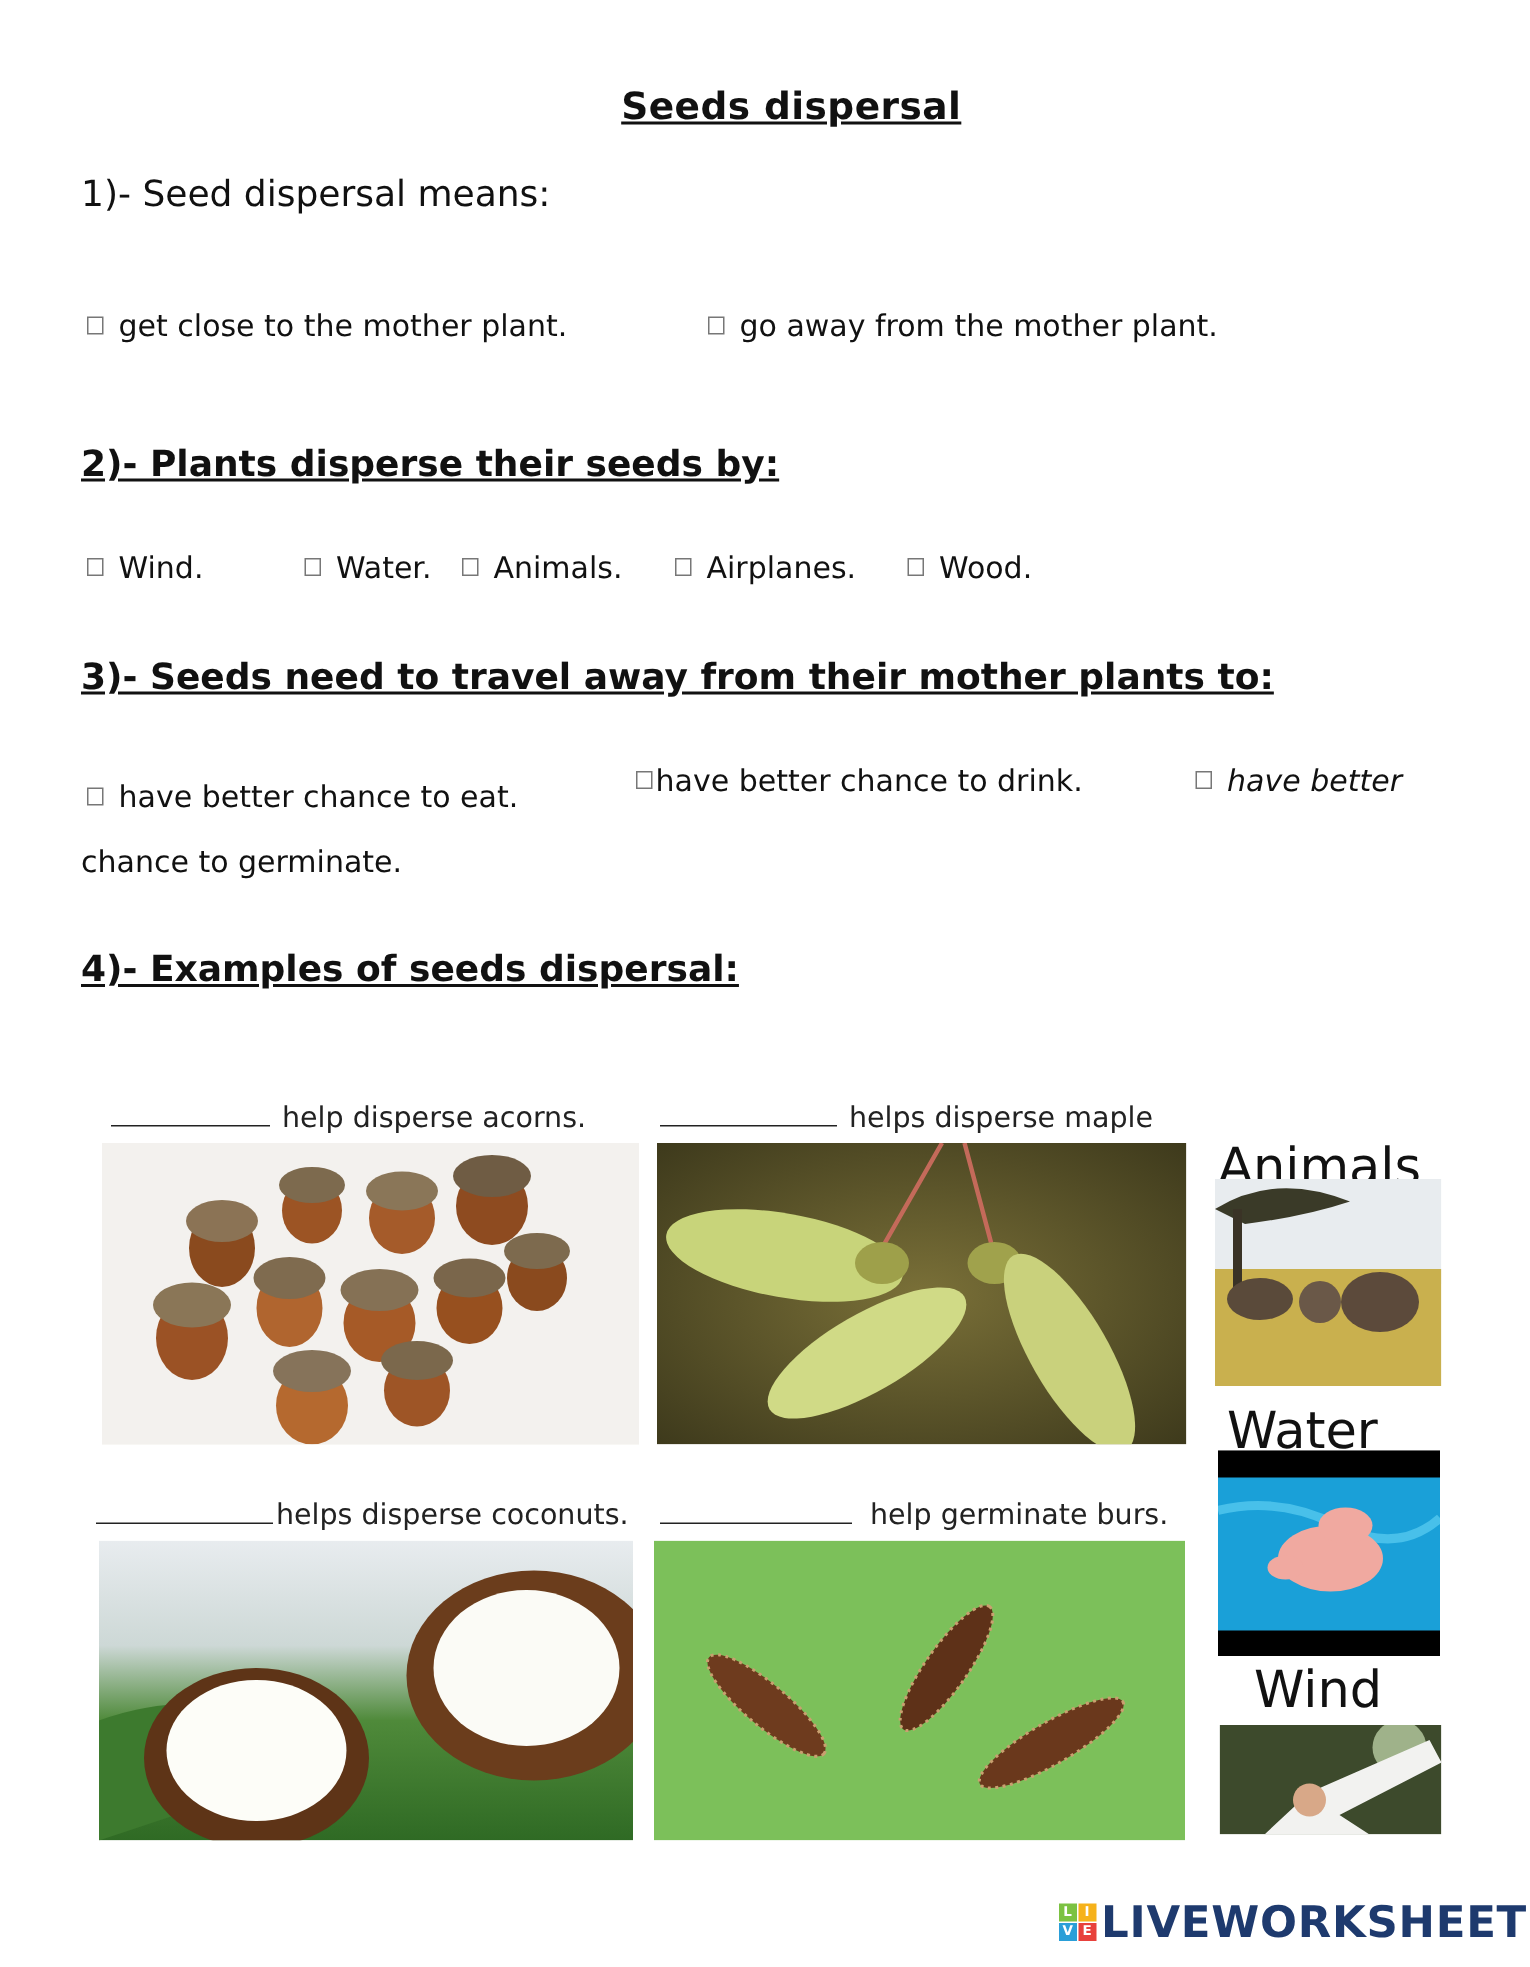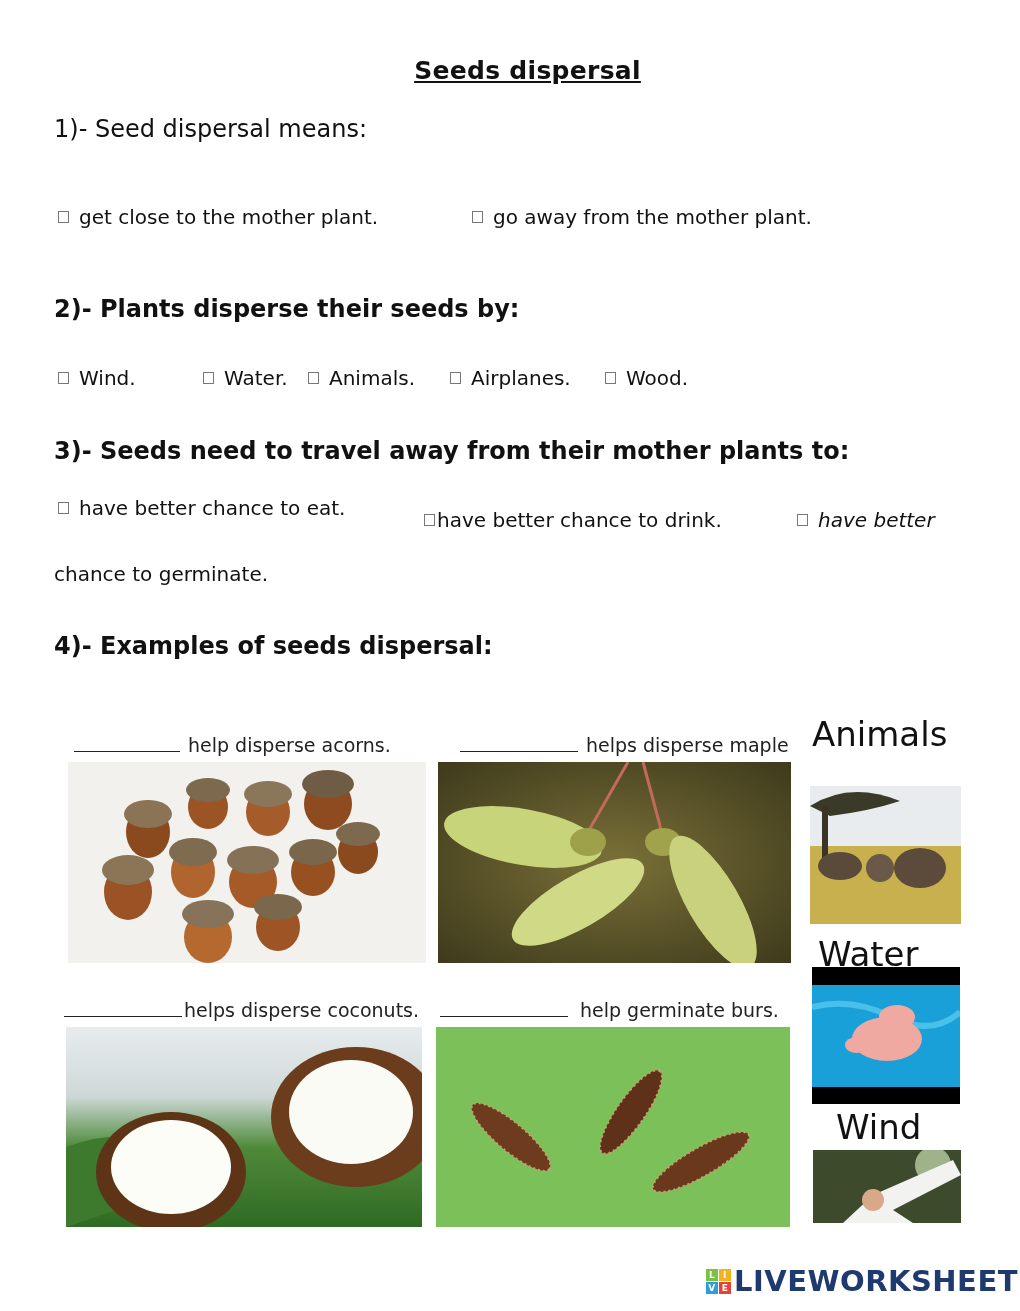--- a/index.html
+++ b/index.html
@@ -1,21 +1,21 @@
 <!DOCTYPE html>
 <html><head>
 <meta charset="utf-8">
 <style>
   html, body { margin: 0; padding: 0; background: #ffffff; }
   body { width: 1020px; height: 1311px; position: relative; overflow: hidden;
          font-family: "DejaVu Sans", sans-serif; color: #111; }
   .abs { position: absolute; }
   .title { left: 0; width: 1055px; top: 56px; text-align: center; font-size: 25px; font-weight: bold; text-decoration: underline; letter-spacing: 0.3px; }
   .q { font-size: 24px; left: 54px; }
-  .qh { font-weight: bold; }
+  .qh { font-weight: bold; text-decoration: underline; }
   .opt { font-size: 20px; white-space: nowrap; }
   .cb { display: inline-block; width: 9px; height: 10px; border: 1px solid #777; margin-right: 10px; vertical-align: middle; position: relative; top: -2px; }
   .cap { font-size: 19px; white-space: nowrap; color: #222; }
   .blank { display: inline-block; border-bottom: 1.5px solid #222; vertical-align: baseline; margin-right: 8px; }
   .img { overflow: hidden; }
   .side-label { font-size: 34px; color: #111; white-space: nowrap; }
   .logo { left: 706px; top: 1264px; font-size: 29px; font-weight: bold; color: #1e3a6e; letter-spacing: 0.5px; display:flex; align-items:center; }
   .logo-grid { display: grid; grid-template-columns: 12px 12px; grid-template-rows: 12px 12px; gap: 1px; margin-right: 3px; }
   .logo-grid span { font-size: 9px; color: #fff; text-align: center; line-height: 12px; font-weight: bold; }
 </style>
@@ -43,38 +43,38 @@
   <span class="cb"></span><span>Animals.</span>
 </div>
 <div class="abs opt" style="left:450px; top:366px;">
   <span class="cb"></span><span>Airplanes.</span>
 </div>
 <div class="abs opt" style="left:605px; top:366px;">
   <span class="cb"></span><span>Wood.</span>
 </div>
 
 <div class="abs q qh" style="top:437px;">3)- Seeds need to travel away from their mother plants to:</div>
-<div class="abs opt" style="left:58px; top:496px;">
+<div class="abs opt" style="left:58px; top:519px;">
   <span class="cb"></span><span>have better chance to eat.</span>
 </div>
 <div class="abs opt" style="left:424px; top:508px;">
   <span class="cb" style="margin-right:2px;"></span><span>have better chance to drink.</span>
 </div>
 <div class="abs opt" style="left:797px; top:508px;font-style:italic;">
   <span class="cb"></span><span>have better</span>
 </div>
 <div class="abs opt" style="left:54px; top:562px;">chance to germinate.</div>
 
 <div class="abs q qh" style="top:632px;">4)- Examples of seeds dispersal:</div>
 
 <div class="abs cap" style="left:74px; top:734px;">
   <span class="blank" style="width:106px;"></span><span>help disperse acorns.</span>
 </div>
 
-<div class="abs cap" style="left:460px; top:734px;">
+<div class="abs cap" style="left:440px; top:734px;">
   <span class="blank" style="width:118px;"></span><span>helps disperse maple</span>
 </div>
 
 <div class="abs img" style="left:68px; top:762px; width:358px; height:201px; background:#f2f0ec;">
   <svg width="358" height="201" viewBox="0 0 358 201">
     <rect width="358" height="201" fill="#f3f1ee"></rect>
     <g>
       <ellipse cx="80" cy="70" rx="22" ry="26" fill="#8a4a1e"></ellipse>
         <ellipse cx="80" cy="52" rx="24" ry="14" fill="#8b7355"></ellipse>
       <ellipse cx="140" cy="45" rx="20" ry="22" fill="#9c5424"></ellipse>
@@ -148,21 +148,21 @@
 
 <div class="abs img" style="left:436px; top:1027px; width:354px; height:200px;">
   <svg width="354" height="200" viewBox="0 0 354 200">
     <rect width="354" height="200" fill="#7cc05a"></rect>
     <ellipse cx="75" cy="110" rx="50" ry="14" fill="#6e3b1e" transform="rotate(40 75 110)" stroke="#c9a070" stroke-width="2" stroke-dasharray="2 3"></ellipse>
     <ellipse cx="195" cy="85" rx="50" ry="14" fill="#5e3118" transform="rotate(-55 195 85)" stroke="#c9a070" stroke-width="2" stroke-dasharray="2 3"></ellipse>
     <ellipse cx="265" cy="135" rx="55" ry="14" fill="#6a381c" transform="rotate(-30 265 135)" stroke="#c9a070" stroke-width="2" stroke-dasharray="2 3"></ellipse>
   </svg>
 </div>
 
-<div class="abs side-label" style="left:812px; top:714px;">Animals</div>
+<div class="abs side-label" style="left:812px; top:758px;">Animals</div>
 <div class="abs img" style="left:810px; top:786px; width:151px; height:138px;">
   <svg width="151" height="138" viewBox="0 0 151 138">
     <rect width="151" height="70" fill="#e8ecef"></rect>
     <rect y="60" width="151" height="78" fill="#c9b04e"></rect>
     <path d="M0 20 Q40 -5 90 15 Q60 25 20 30 Z" fill="#3a3a28"></path>
     <rect x="12" y="20" width="6" height="60" fill="#3a3326"></rect>
     <ellipse cx="30" cy="80" rx="22" ry="14" fill="#5a4a3a"></ellipse>
     <ellipse cx="70" cy="82" rx="14" ry="14" fill="#6a5848"></ellipse>
     <ellipse cx="110" cy="82" rx="26" ry="20" fill="#5c4a3b"></ellipse>
   </svg>

